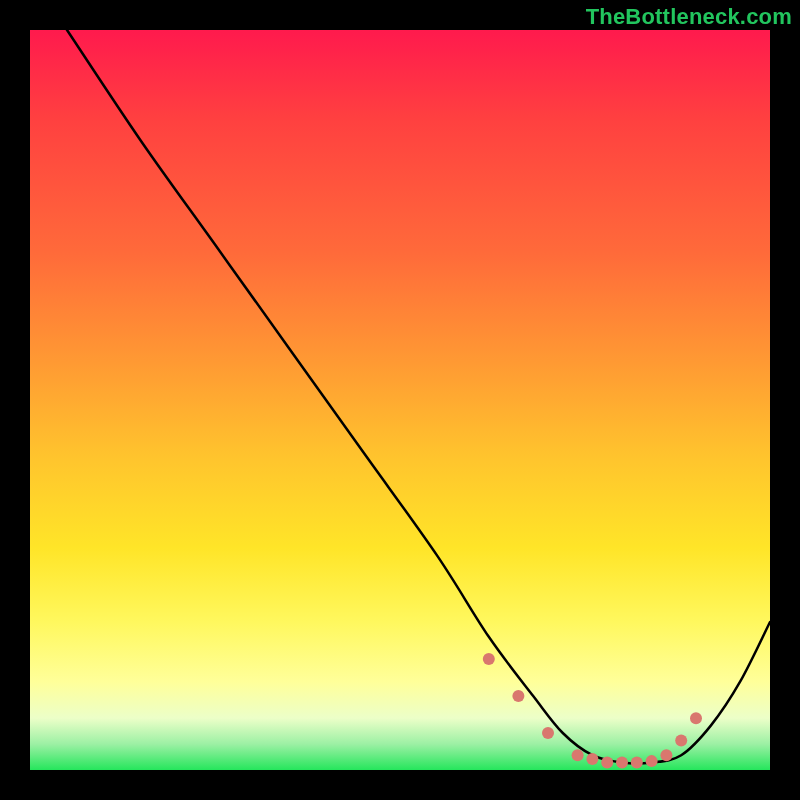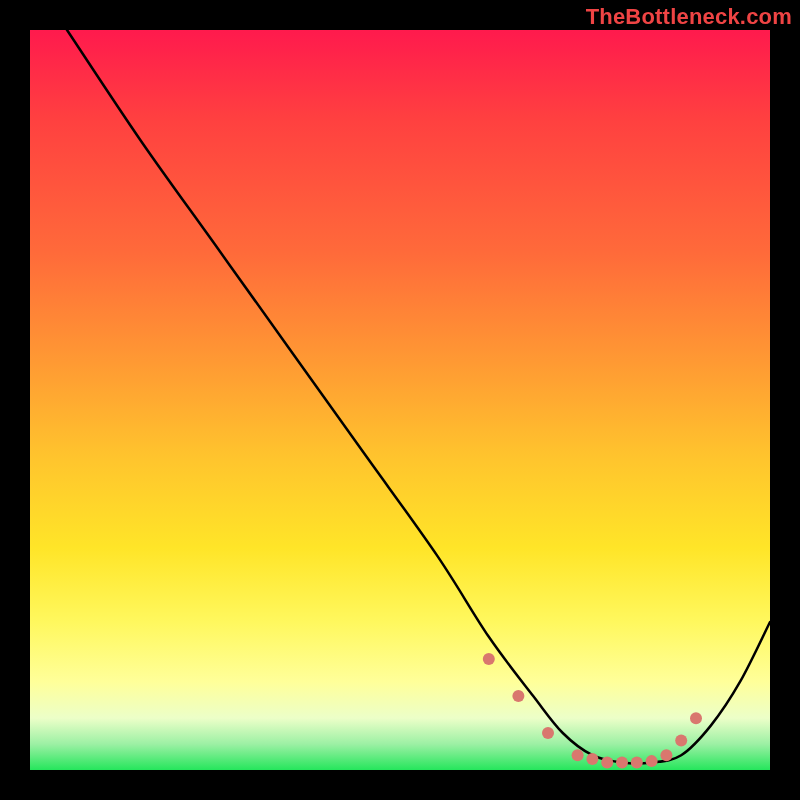--- a/index.html
+++ b/index.html
@@ -44,21 +44,21 @@
     left: 0;
     top: 0;
     width: 740px;
     height: 740px;
     overflow: visible;
   }
   .watermark {
     position: absolute;
     top: 4px;
     right: 8px;
-    color: #ef4444;
+    color: #22c55e;
     font-size: 22px;
     font-weight: 600;
     letter-spacing: 0.2px;
     user-select: none;
   }
 </style>
 </head>
 <body>
 
 <div class="frame">

